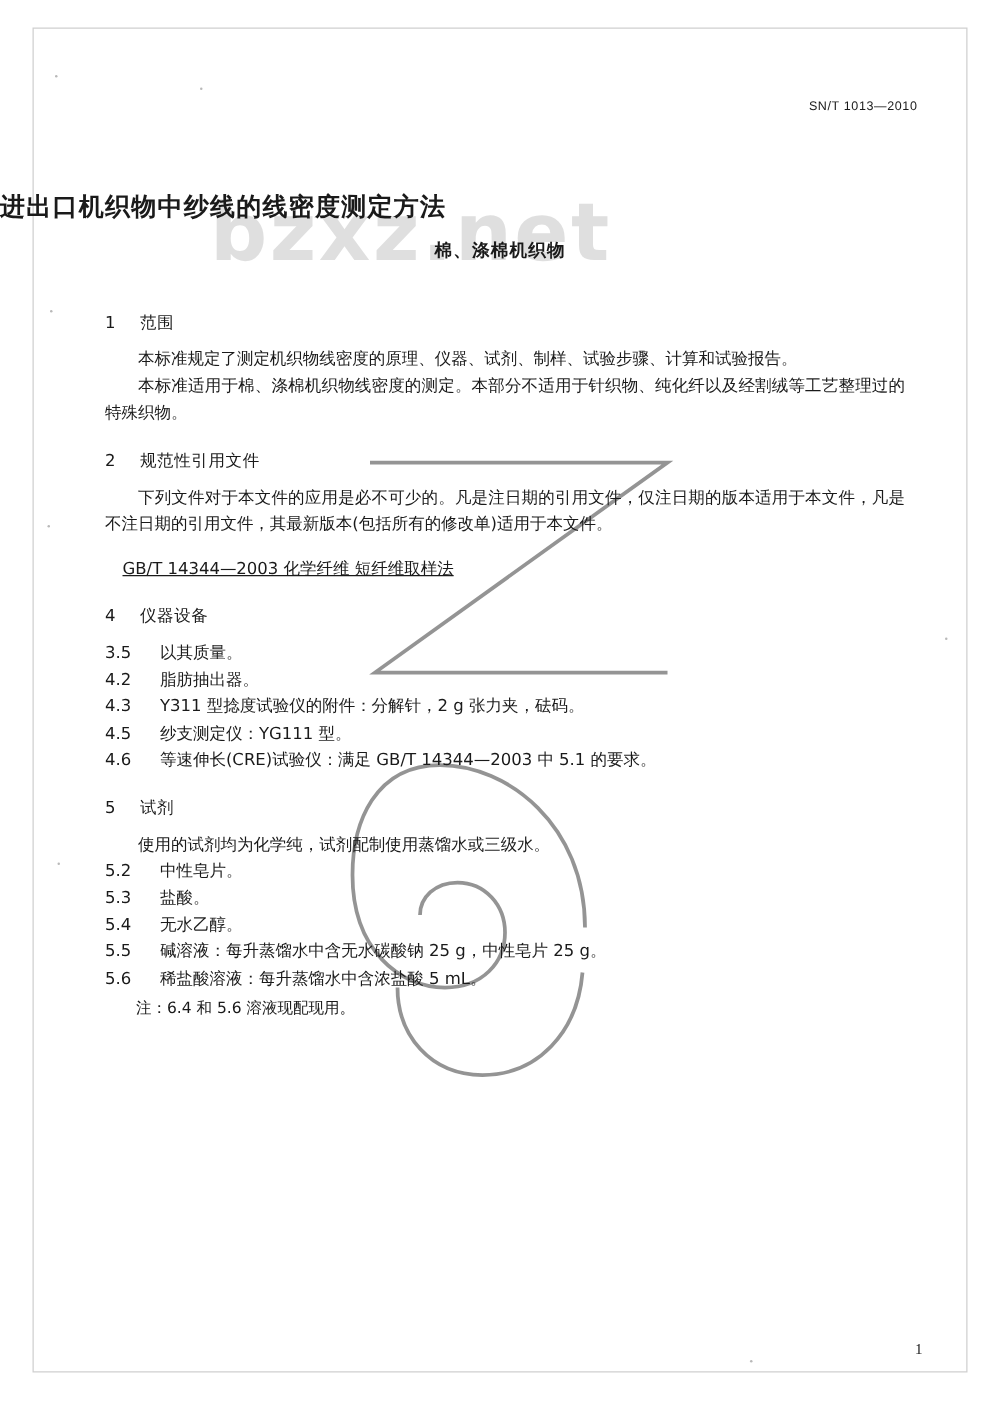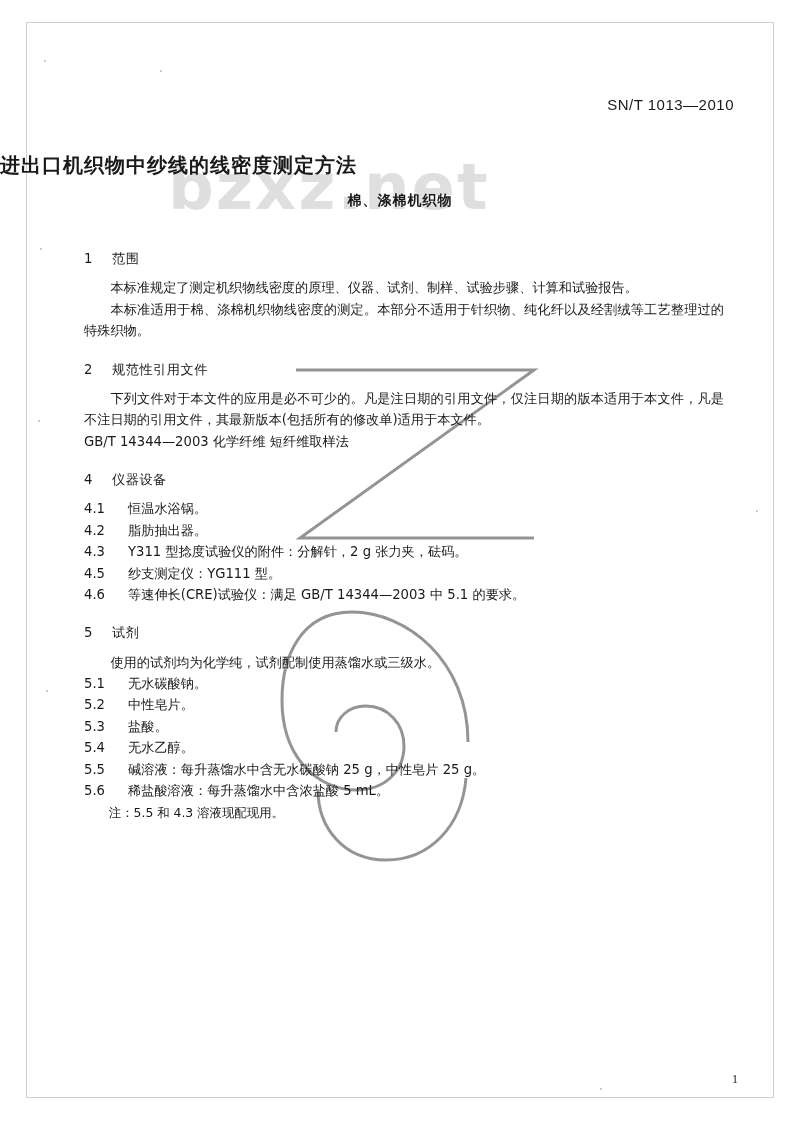--- a/index.html
+++ b/index.html
@@ -56,22 +56,22 @@
     font-weight: bold;
     letter-spacing: 2px;
     color: rgba(150,150,150,0.30);
     font-family: "DejaVu Sans", "Liberation Sans", sans-serif;
   }
 
   
   .std-no {
     position: absolute;
     right: 66px;
-    top: 96px;
-    font-size: 15px;
+    top: 80px;
+    font-size: 10px;
     letter-spacing: 0.5px;
     font-family: "Liberation Sans", sans-serif;
   }
 
   
   .title-main {
     position: absolute;
     left: 0; right: 0;
     top: 152px;
     text-align: left;
@@ -108,23 +108,24 @@
     display: inline-block;
     width: 28px;
   }
   .sec-block { margin-bottom: 17px; }
   .para {
     text-indent: 2em;
     margin: 0;
     text-align: justify;
   }
   .ref-line {
-    margin: 0;
+    margin: 14px;
     text-indent: 0;
     padding-left: 0;
+    text-decoration: underline;
   }
   .item {
     margin: 0;
     display: flex;
   }
   .item .idx {
     width: 44px;
     flex: 0 0 44px;
   }
   .item .txt { flex: 1 1 auto; }
@@ -196,22 +197,22 @@
     </div>
 
     <div class="sec-block">
     </div>
 
     <div class="sec-block">
       <div class="sec-head">
         <span class="num">4</span><span>仪器设备</span>
       </div>
       <div class="item">
-        <span class="idx">4.1</span>
-        <span class="txt">恒温水浴锅。</span>
+        <span class="idx">3.5</span>
+        <span class="txt">以其质量。</span>
       </div>
       <div class="item">
         <span class="idx">4.2</span>
         <span class="txt">脂肪抽出器。</span>
       </div>
       <div class="item">
         <span class="idx">4.3</span>
         <span class="txt">Y311 型捻度试验仪的附件：分解针，2 g 张力夹，砝码。</span>
       </div>
       <div class="item">
@@ -223,43 +224,39 @@
         <span class="txt">等速伸长(CRE)试验仪：满足 GB/T 14344—2003 中 5.1 的要求。</span>
       </div>
     </div>
 
     <div class="sec-block">
       <div class="sec-head">
         <span class="num">5</span><span>试剂</span>
       </div>
       <p class="para">使用的试剂均为化学纯，试剂配制使用蒸馏水或三级水。</p>
       <div class="item">
-        <span class="idx">5.1</span>
-        <span class="txt">无水碳酸钠。</span>
-      </div>
-      <div class="item">
         <span class="idx">5.2</span>
         <span class="txt">中性皂片。</span>
       </div>
       <div class="item">
         <span class="idx">5.3</span>
         <span class="txt">盐酸。</span>
       </div>
       <div class="item">
         <span class="idx">5.4</span>
         <span class="txt">无水乙醇。</span>
       </div>
       <div class="item">
         <span class="idx">5.5</span>
         <span class="txt">碱溶液：每升蒸馏水中含无水碳酸钠 25 g，中性皂片 25 g。</span>
       </div>
       <div class="item">
         <span class="idx">5.6</span>
         <span class="txt">稀盐酸溶液：每升蒸馏水中含浓盐酸 5 mL。</span>
       </div>
-      <p class="note">注：5.5 和 4.3 溶液现配现用。</p>
+      <p class="note">注：6.4 和 5.6 溶液现配现用。</p>
     </div>
 
   </div>
 
   <div class="page-num">1</div>
 
 </div>
 
 </body></html>

